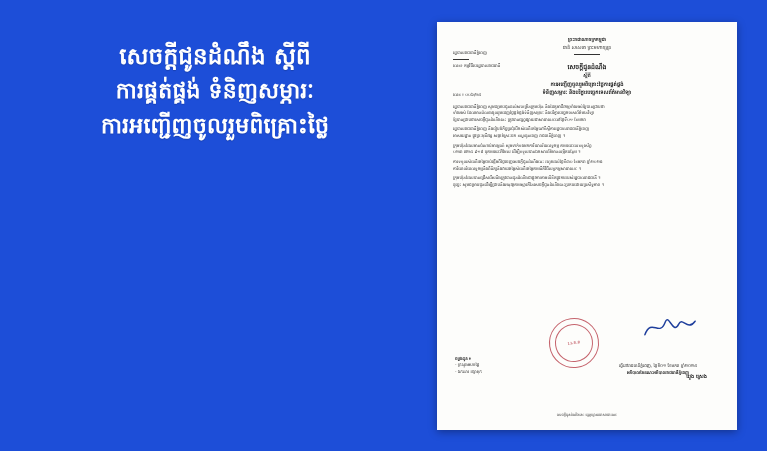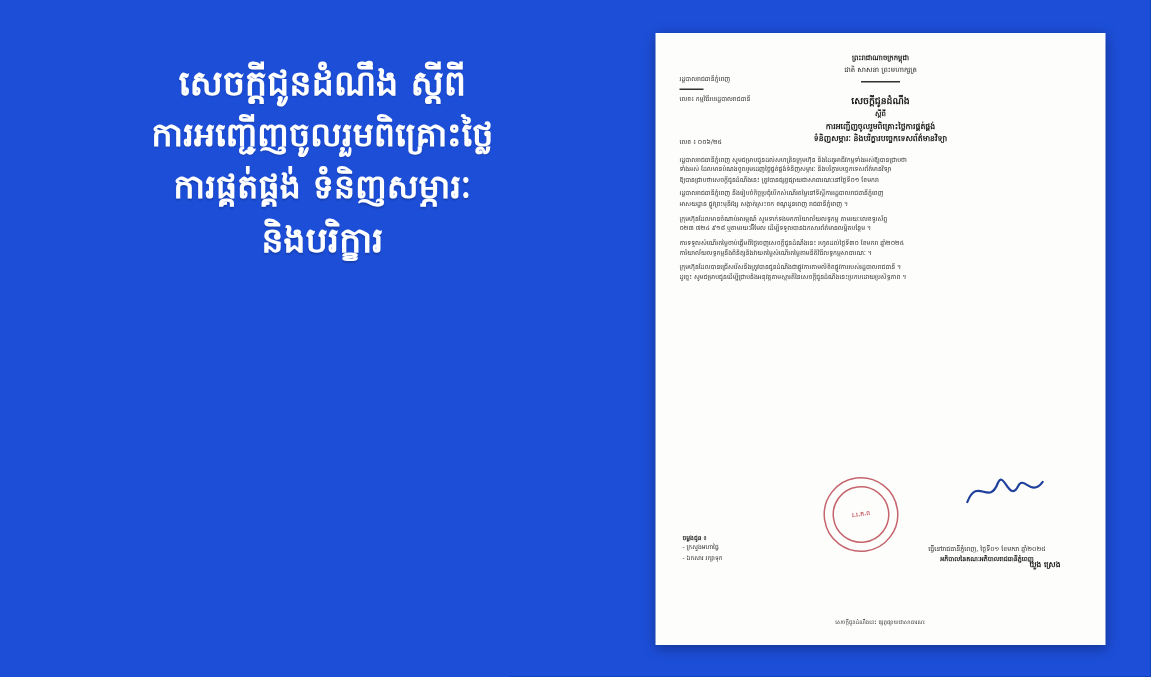--- a/index.html
+++ b/index.html
@@ -185,23 +185,22 @@
     font-size: 4.1px;
   }
 </style>
 </head>
 <body>
 
 <div class="stage">
 
   <div class="headline">
     <span class="ln">សេចក្តីជូនដំណឹង ស្តីពី</span>
+    <span class="ln wide">ការផ្គត់ផ្គង់ ទំនិញសម្ភារៈ</span>
     <span class="ln wide">ការអញ្ជើញចូលរួមពិគ្រោះថ្លៃ</span>
-    <span class="ln wide">ការផ្គត់ផ្គង់ ទំនិញសម្ភារៈ</span>
-    <span class="ln">និងបរិក្ខារ</span>
   </div>
 
   <div class="paper-wrap">
     <div class="paper">
       <div class="paper-inner">
 
         <div class="hdr-center">
           <div class="bold">ព្រះរាជាណាចក្រកម្ពុជា</div>
           <div>ជាតិ សាសនា ព្រះមហាក្សត្រ</div>
           <div class="rule"></div>

